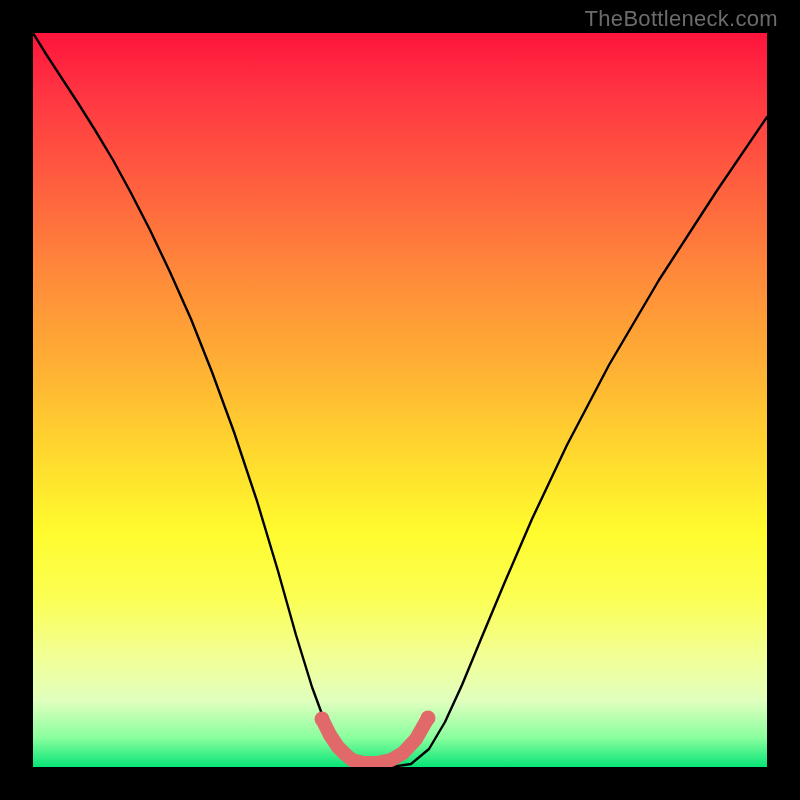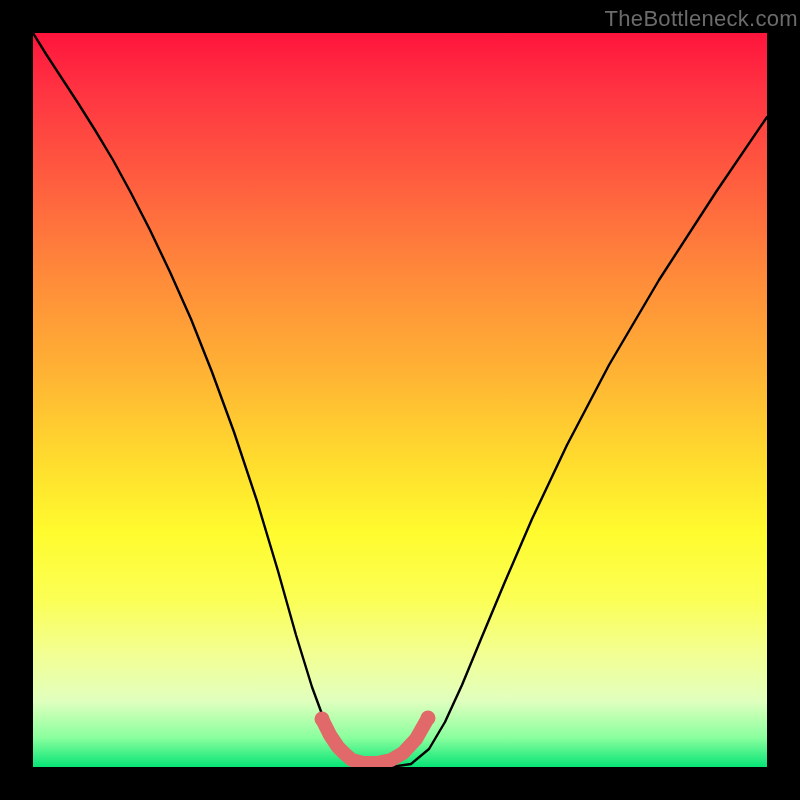--- a/index.html
+++ b/index.html
@@ -37,21 +37,21 @@
       #fbff54 77%,
       #f2ff96 85%,
       #e0ffbe 91%,
       #8aff9e 96%,
       #07e476 100%
     );
   }
   .watermark {
     position: absolute;
     top: 6px;
-    right: 2px;
+    right: 22px;
     color: #6b6b6b;
     font-size: 22px;
     font-weight: 400;
     letter-spacing: 0.3px;
     user-select: none;
   }
   svg {
     position: absolute;
     top: 0;
     left: 0;

